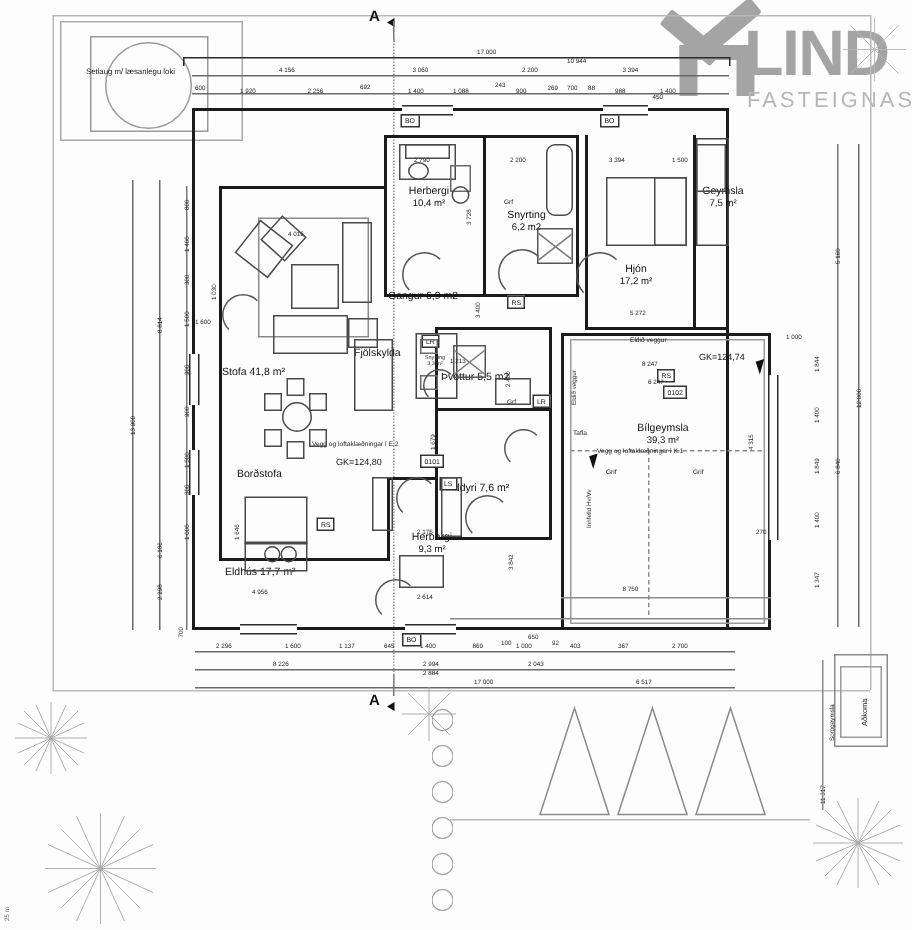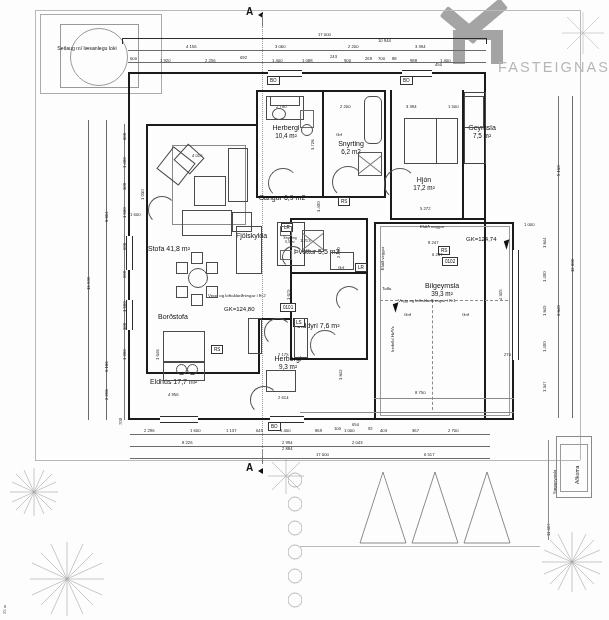--- a/index.html
+++ b/index.html
@@ -74,20 +74,21 @@
 <div id="plan">
 
   <div id="logo">
     <div class="house">
       <div class="roofL"></div>
         <div class="roofR"></div>
       <div class="lid"></div>
         <div class="pillL"></div>
         <div class="pillR"></div>
     </div>
+    <div class="wordmark">LIND</div>
     <div class="sub">FASTEIGNASALA</div>
   </div>
 
   <div class="ln hl" style="left:35px;top:10px;width:545px;height:1px;background:#b9b9b9;"></div>
   <div class="ln vl" style="left:35px;top:10px;height:450px;background:#b9b9b9;"></div>
   <div class="ln hl" style="left:35px;top:460px;width:545px;background:#b9b9b9;"></div>
   <div class="ln vl" style="left:580px;top:10px;height:450px;background:#b9b9b9;"></div>
 
   <div class="box" style="left:40px;top:14px;width:120px;height:78px;border-color:#aaa;"></div>
   <div class="box" style="left:60px;top:24px;width:77px;height:62px;border-color:#999;"></div>

